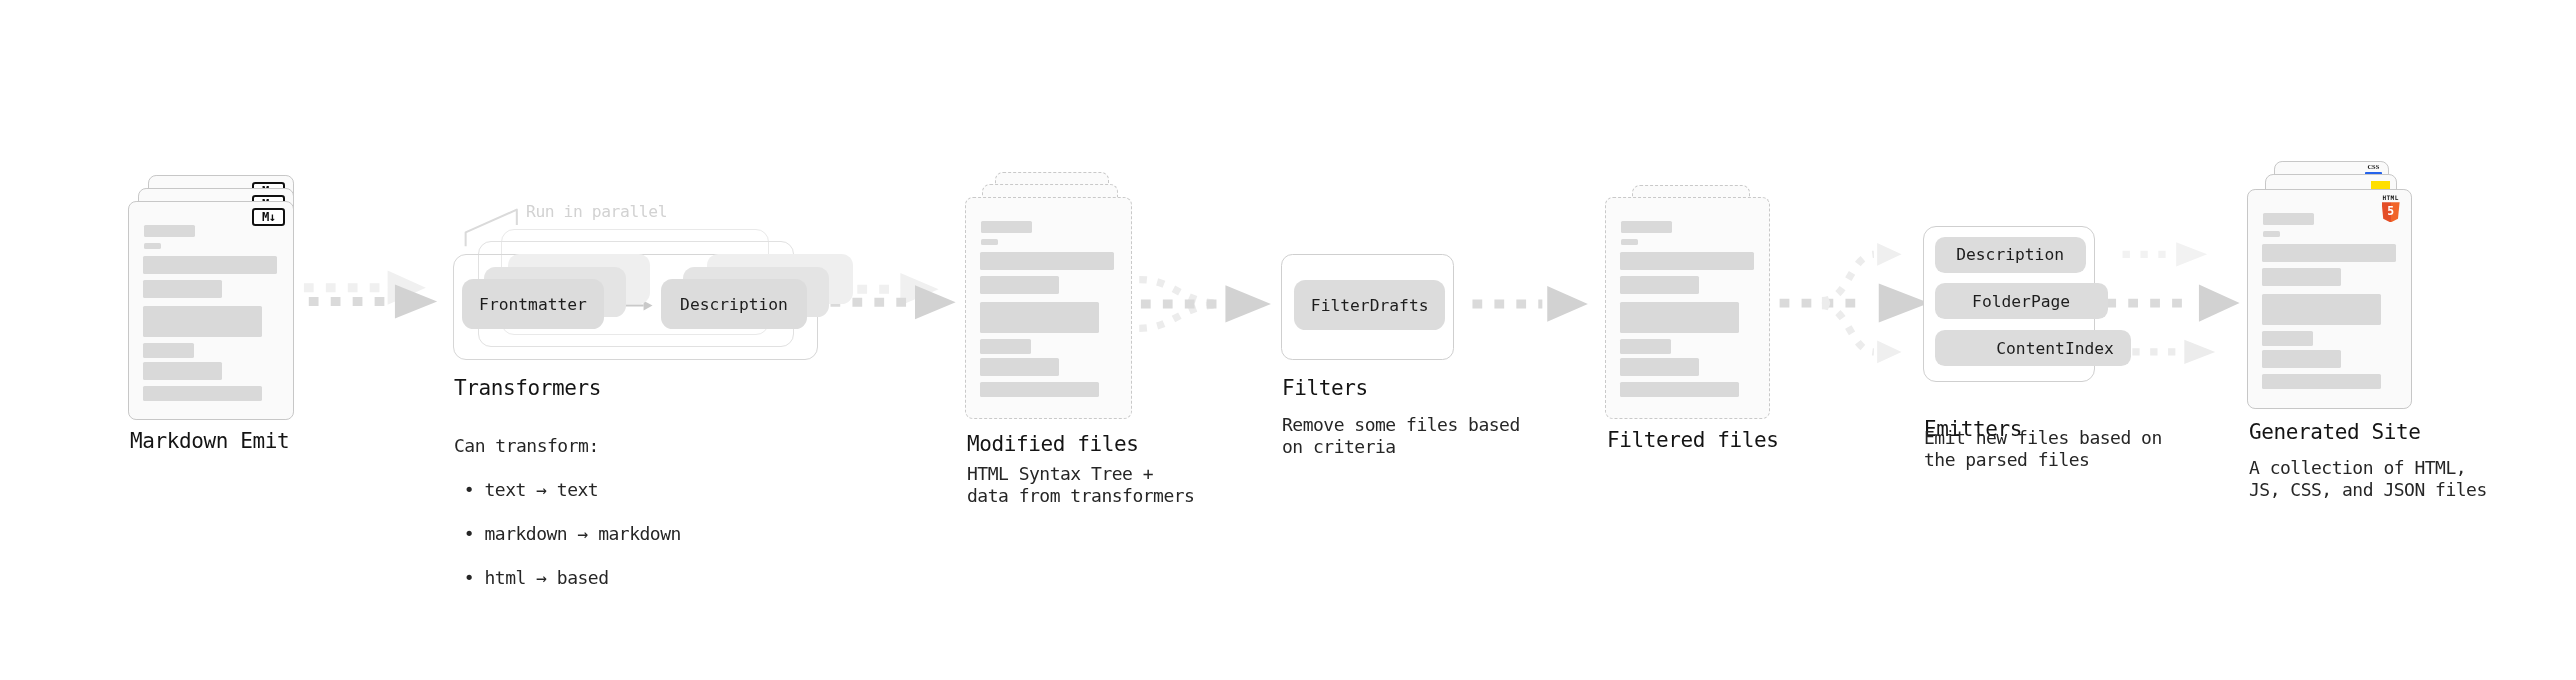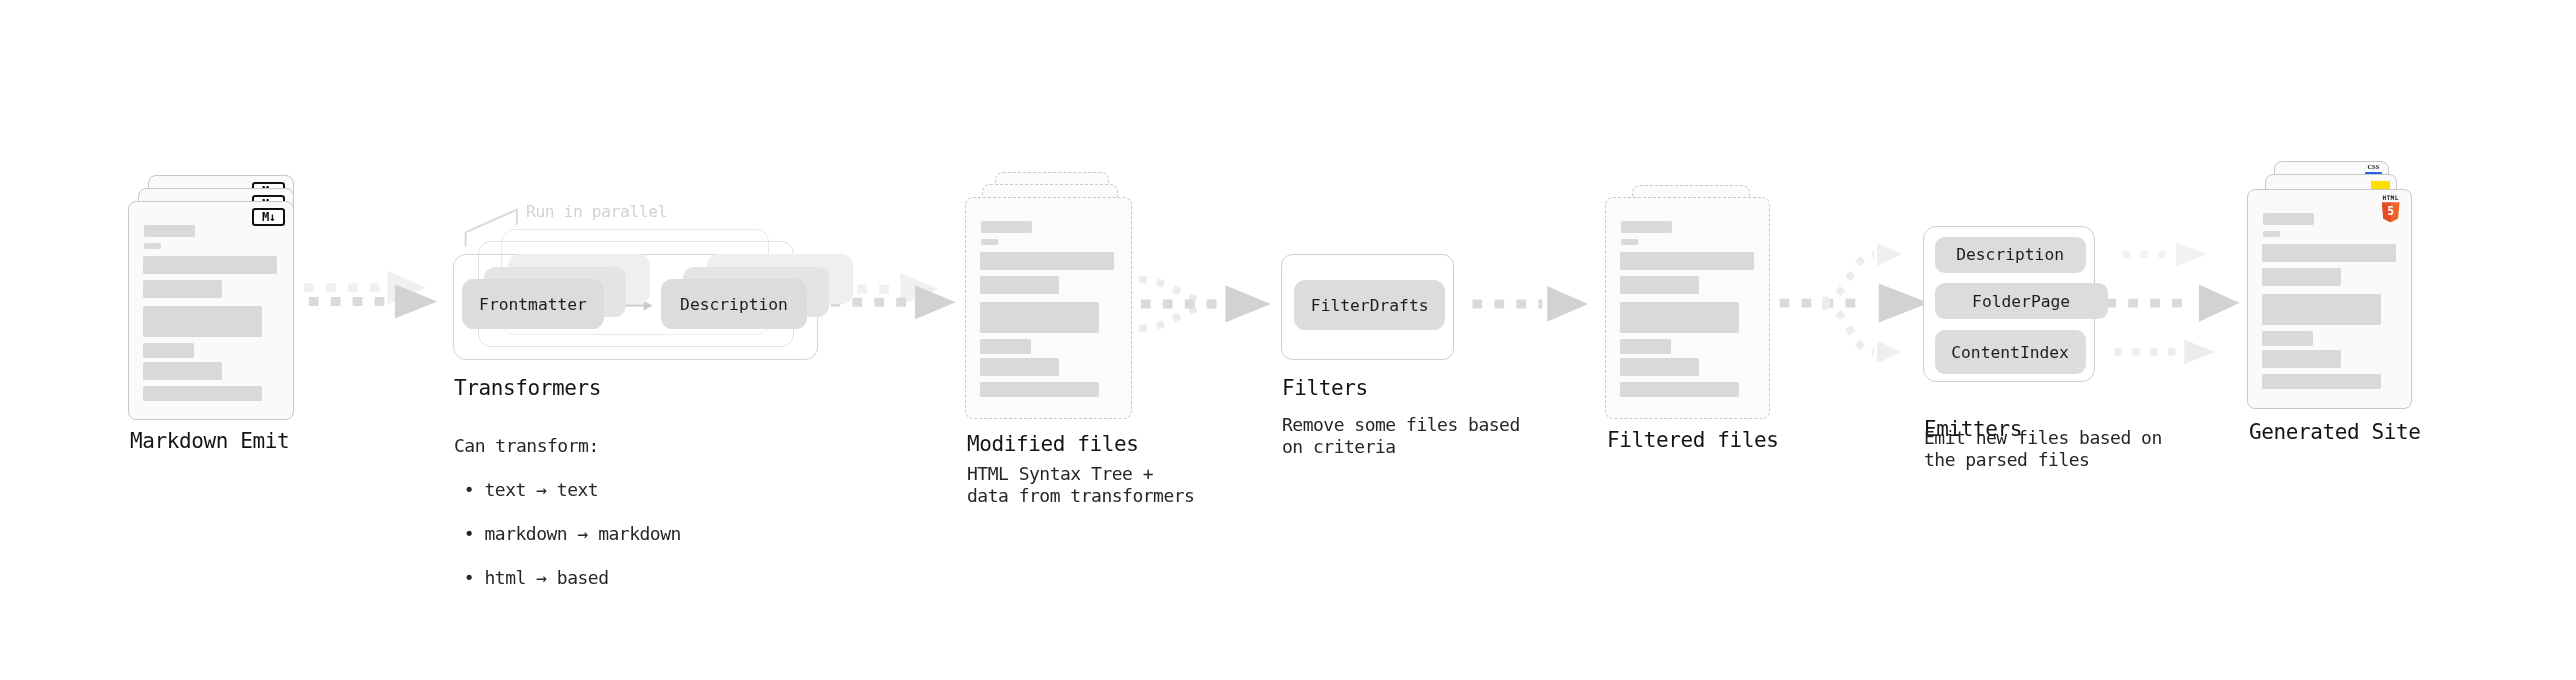--- a/index.html
+++ b/index.html
@@ -200,21 +200,21 @@
     <div class="bar b5"></div>
     <div class="bar b6"></div>
     <div class="bar b7"></div>
     <div class="bar b8"></div>
   </div>
   <div class="h" style="left:1607px;top:428px;">Filtered files</div>
 
   <div class="frame solid" style="left:1923px;top:226px;width:172px;height:156px;border-radius:13px;">
     <div class="pill em" style="left:10.6px;top:9.8px;width:151px;height:36px;font-size:16.3px;">Description</div>
     <div class="pill em" style="left:10.6px;top:56px;width:173px;height:36px;font-size:16.3px;">FolderPage</div>
-    <div class="pill em" style="left:10.6px;top:103px;width:151px;height:44px;font-size:16.3px;">ContentIndex</div>
+    <div class="pill em" style="left:10.6px;top:103px;width:151px;height:36px;font-size:16.3px;padding-left:45px;">ContentIndex</div>
   </div>
   <div class="h" style="left:1924px;top:389px;margin-top:28px;">Emitters</div>
   <div class="sub" style="left:1924px;top:427px;">Emit new files based on
 the parsed files</div>
 
   <div class="card" style="left:2274px;top:161px;width:115px;height:65px;">
     <div class="css-logo">
       <div class="t">CSS</div>
       <div class="bar2"></div>
     </div>
@@ -232,15 +232,17 @@
     <div class="bar b1"></div>
     <div class="bar b2"></div>
     <div class="bar b3"></div>
     <div class="bar b4"></div>
     <div class="bar b5"></div>
     <div class="bar b6"></div>
     <div class="bar b7"></div>
     <div class="bar b8"></div>
   </div>
   <div class="h" style="left:2249px;top:420px;">Generated Site</div>
+  <div class="sub" style="left:2249px;top:457px;">A collection of HTML,
+JS, CSS, and JSON files</div>
 
 </div>
 
 
 </body></html>

